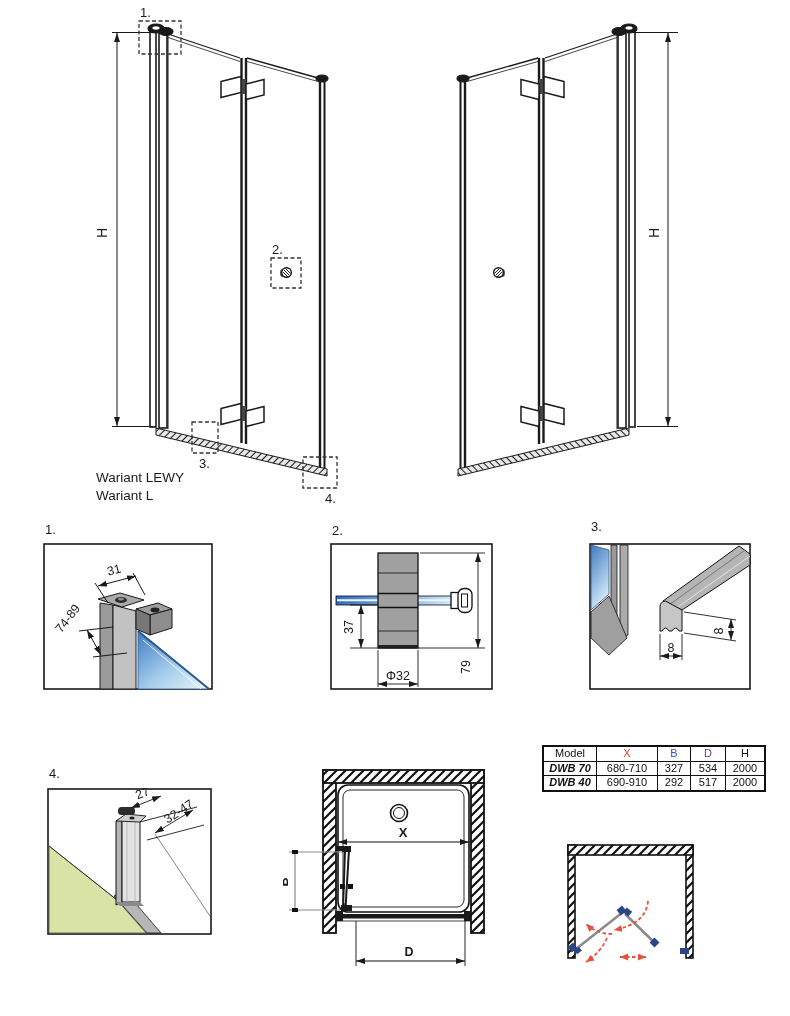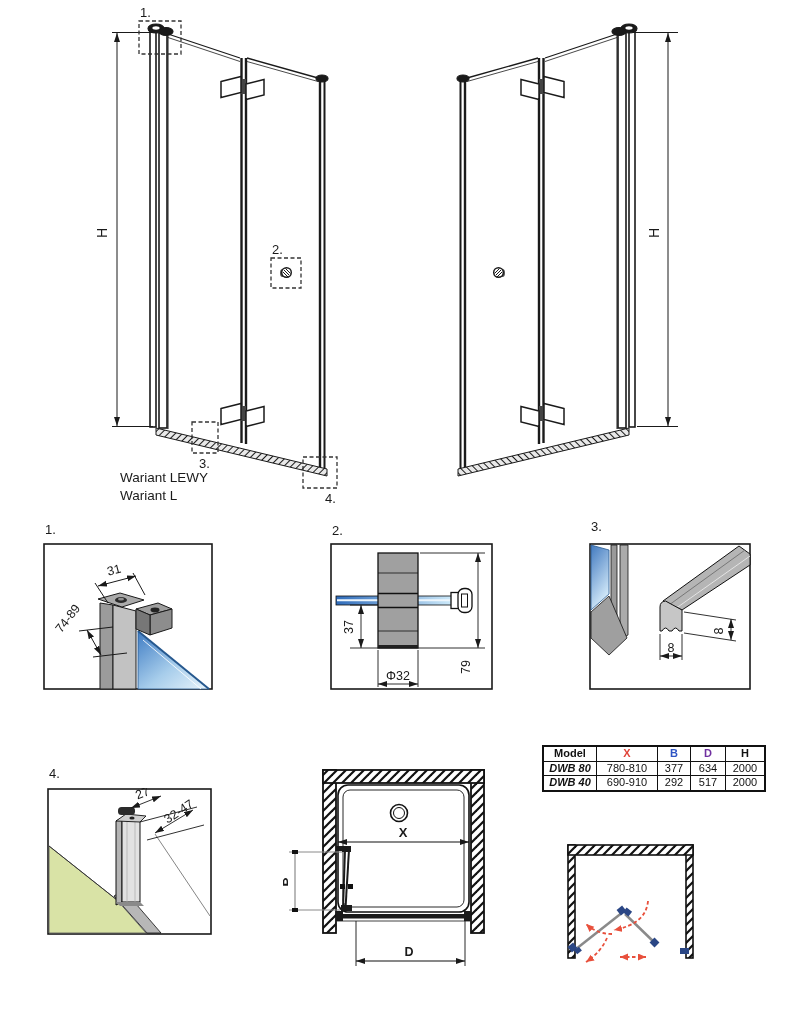--- a/index.html
+++ b/index.html
@@ -7,21 +7,21 @@
         font-family:"Liberation Sans",sans-serif;color:#1a1a1a;}
   .abs{position:absolute;}
   svg{display:block;}
   svg text{font-family:"Liberation Sans",sans-serif;fill:#1a1a1a;}
   .callout-label{position:absolute;font-size:13px;color:#1a1a1a;}
   .caption{position:absolute;font-size:13.5px;line-height:18px;color:#1a1a1a;}
   .caption.right{text-align:right;}
   table.dims{position:absolute;left:542px;top:745px;border-collapse:collapse;
              font-size:11px;text-align:center;color:#111;border:2.2px solid #111;}
   table.dims th,table.dims td{border:1.4px solid #111;padding:0 3px;height:13.5px;line-height:13.5px;white-space:nowrap;}
-  table.dims th{font-weight:bold;}
+  table.dims th{font-weight:normal;}
   th.c-model{width:46px;} th.c-x{width:54px;color:#e04338;} th.c-b{width:26px;color:#2f55c4;}
   th.c-d{width:28px;color:#7030a0;} th.c-h{width:32px;}
   td.model{font-weight:bold;font-style:italic;}
 </style>
 </head>
 <body>
 
 <div class="page">
 
   <svg width="0" height="0" style="position:absolute" aria-hidden="true">
@@ -121,21 +121,21 @@
   <svg class="abs" style="left:445px;top:0" width="250" height="510" viewBox="445 0 250 510">
     <use href="#doorGeom" xlink:href="#doorGeom" transform="translate(785 0) scale(-1 1)"></use>
     <g stroke="#1a1a1a" stroke-width="1" fill="none">
       <line x1="633" y1="32.5" x2="678" y2="32.5"></line>
       <line x1="637" y1="426.5" x2="678" y2="426.5"></line>
       <line x1="668" y1="33" x2="668" y2="426" marker-start="url(#aBs)" marker-end="url(#aBe)"></line>
     </g>
     <text x="659" y="233" text-anchor="middle" font-size="14" transform="rotate(-90 659 233)">H</text>
   </svg>
 
-  <div class="caption" style="left:120px;top:469px">
+  <div class="caption" style="left:96px;top:469px">
     <div>Wariant LEWY</div>
     <div>Wariant L</div>
   </div>
 
   <div class="callout-label" style="left:45px;top:522px">1.</div>
   <svg class="abs" style="left:43px;top:543px" width="170" height="147" viewBox="0 0 170 147">
     <rect x="1" y="1" width="168" height="145" fill="#fff" stroke="#1a1a1a" stroke-width="1.6"></rect>
     <polygon points="95,88 166,146 95,146" fill="url(#gGlass1)" stroke="#27598f" stroke-width="0.8"></polygon>
     <line x1="95" y1="88" x2="166" y2="146" stroke="#27598f" stroke-width="2"></line>
     <line x1="100" y1="97" x2="158" y2="146" stroke="#ffffff" stroke-width="1" opacity="0.85"></line>
@@ -297,24 +297,24 @@
       <tr>
         <th class="c-model">Model</th>
         <th class="c-x">X</th>
         <th class="c-b">B</th>
         <th class="c-d">D</th>
         <th class="c-h">H</th>
       </tr>
     </thead>
     <tbody>
       <tr>
-        <td class="model">DWB 80</td>
-        <td>780-810</td>
-        <td>377</td>
-        <td>634</td>
+        <td class="model">DWB 70</td>
+        <td>680-710</td>
+        <td>327</td>
+        <td>534</td>
         <td>2000</td>
       </tr>
       <tr>
         <td class="model">DWB 40</td>
         <td>690-910</td>
         <td>292</td>
         <td>517</td>
         <td>2000</td>
       </tr>
     </tbody>

